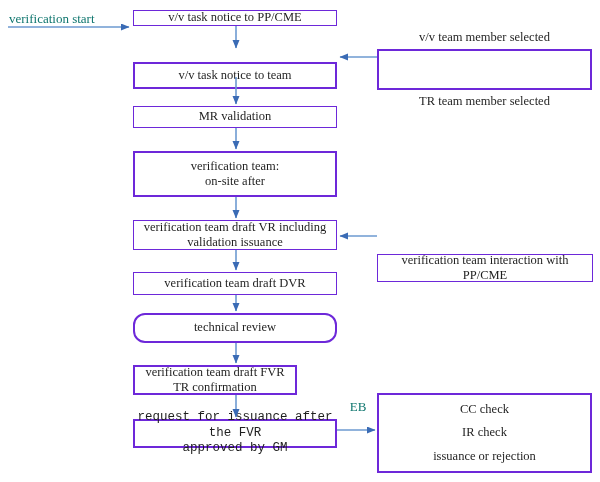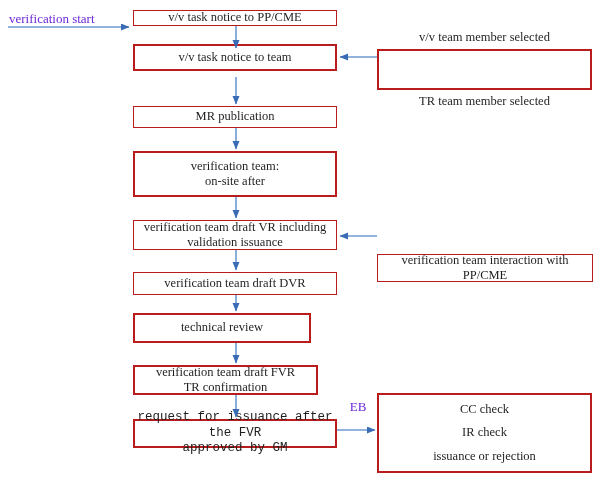--- a/index.html
+++ b/index.html
@@ -8,49 +8,49 @@
     width: 600px;
     height: 482px;
     background: #ffffff;
     font-family: "Liberation Serif", "DejaVu Serif", serif;
     color: #1f1f1f;
     overflow: hidden;
   }
   .box {
     position: absolute;
     box-sizing: border-box;
-    border: 2px solid #b91c1c;
+    border: 2px solid #6d28d9;
     background: #ffffff;
     display: flex;
     flex-direction: column;
     justify-content: center;
     text-align: center;
     font-size: 12.5px;
     line-height: 15.5px;
     color: #1f1f1f;
     z-index: 2;
   }
   .box.thin { border-width: 1.4px; }
   .box.spread { justify-content: space-around; padding: 3px 0; }
   .flabel {
     position: absolute;
     font-size: 13px;
-    color: #6d28d9;
+    color: #0f766e;
     z-index: 2;
     white-space: nowrap;
   }
   
   #b1 { left: 133px; top: 10px;  width: 204px; height: 16px; }
-  #b2 { left: 133px; top: 44px;  width: 204px; height: 27px; }
+  #b2 { left: 133px; top: 62px;  width: 204px; height: 27px; }
   #b3 { left: 133px; top: 106px; width: 204px; height: 22px; }
   #b4 { left: 133px; top: 151px; width: 204px; height: 46px; }
   #b5 { left: 133px; top: 220px; width: 204px; height: 30px; }
   #b6 { left: 133px; top: 272px; width: 204px; height: 23px; }
-  #b7 { left: 133px; top: 313px; width: 178px; height: 30px; }
-  #b8 { left: 133px; top: 365px; width: 185px; height: 30px; }
+  #b7 { left: 133px; top: 313px; width: 204px; height: 30px; border-radius: 12px; }
+  #b8 { left: 133px; top: 365px; width: 164px; height: 30px; }
   #b9 { left: 133px; top: 419px; width: 204px; height: 29px; font-family: Liberation Mono, monospace; }
   
   #r1 { left: 377px; top: 49px;  width: 215px; height: 41px; gap: 48px; }
   #r2 { left: 377px; top: 221px; width: 216px; height: 28px; margin-top: 33px; }
   #r3 { left: 377px; top: 393px; width: 215px; height: 80px; }
   #lbl-start { left: 9px;  top: 11px; }
   #lbl-eb    { left: 340px; top: 399px; width: 36px; text-align: center; }
   #arrows {
     position: absolute;
     left: 0; top: 0;
@@ -70,21 +70,21 @@
 
   <div class="box thin" id="b1">
     <div class="line">v/v task notice to PP/CME</div>
   </div>
 
   <div class="box" id="b2">
     <div class="line">v/v task notice to team</div>
   </div>
 
   <div class="box thin" id="b3">
-    <div class="line">MR publication</div>
+    <div class="line">MR validation</div>
   </div>
 
   <div class="box" id="b4">
     <div class="line">verification team:</div>
     <div class="line">on-site after</div>
   </div>
 
   <div class="box thin" id="b5">
     <div class="line">verification team draft VR including</div>
     <div class="line">validation issuance</div>

